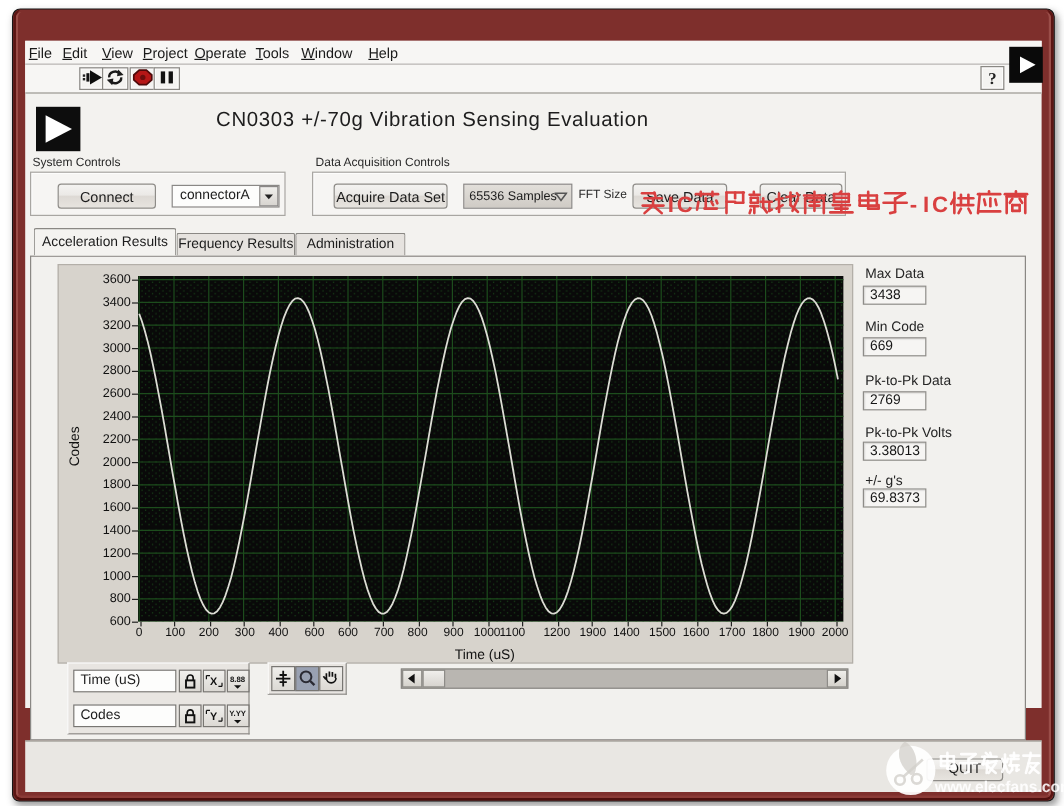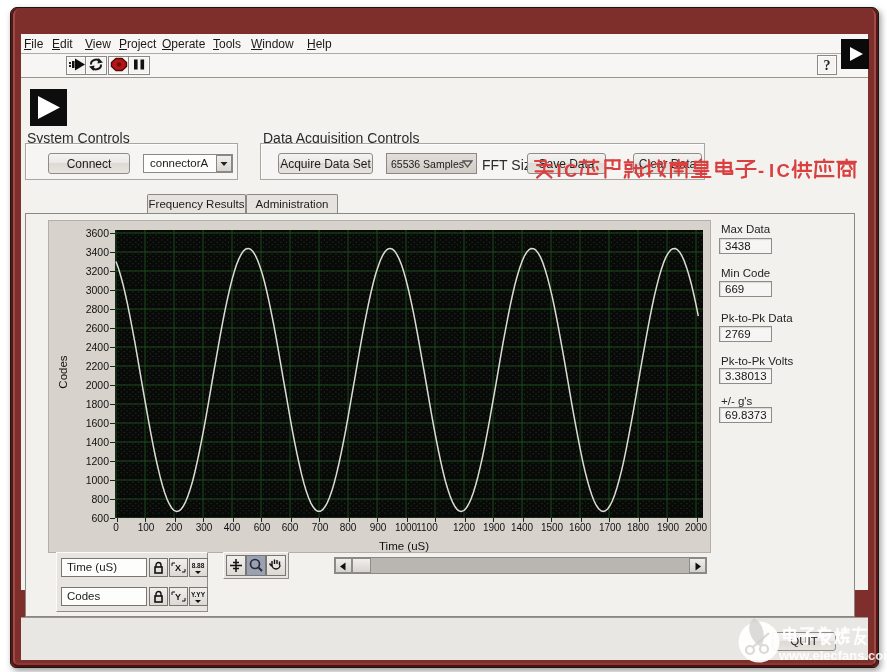--- a/index.html
+++ b/index.html
@@ -14,21 +14,21 @@
 .capbtns{position:absolute;right:9px;top:3px;display:flex}
 .capbtn{width:27px;height:13px;border:1px solid rgba(255,255,255,0.45);border-radius:3px;background:rgba(255,255,255,0.05);margin-left:-1px;position:relative}
 .content{position:absolute;left:10px;top:26px;width:847px;height:556px;background:#f3f2ef}
 .menubar{position:absolute;left:0;top:0;width:100%;height:20px;background:#f7f6f4;border-bottom:1px solid #adaba8;font-size:12px;color:#1a1a1a}
 .menubar span{position:absolute;top:3px}
 .toolbar{position:absolute;left:0;top:20px;width:100%;height:24px;background:#f7f6f4;border-bottom:1px solid #98968f}
 .tbtn{position:absolute;width:22px;height:19px;background:#f4f3f1;border:1px solid #8a8884;box-shadow:inset 0 0 0 1px #fcfcfb}
 .adibox{position:absolute;left:9px;top:55px;width:37px;height:37px;background:#0d0d0d}
 .adit{position:absolute;left:51px;top:53px;font-size:22px;font-weight:bold;color:#0d0d0d;letter-spacing:-0.8px;line-height:19px}
 .vititle{position:absolute;left:159px;top:56px;font-size:17px;letter-spacing:0.55px;color:#1d1d1d}
-.grplabel{position:absolute;font-size:14px;color:#2a2a2a}
+.grplabel{position:absolute;font-size:10px;color:#2a2a2a}
 .grpbox{position:absolute;background:#f6f5f3;border:1px solid #a8a6a2;box-shadow:inset 1px 1px 0 #fdfdfc}
 .btn{position:absolute;background:linear-gradient(180deg,#f4f3f1 0%,#ebe9e6 45%,#ddd9d4 50%,#e7e4df 100%);border:1px solid #8e8c88;border-radius:3px;font-size:12px;color:#1c1c1c;text-align:center}
 .combo{position:absolute;background:#fdfdfc;border:1px solid #8a8886;font-size:11.5px;color:#1c1c1c}
 .tab{position:absolute;font-size:11.5px;color:#1c1c1c;text-align:center;border:1px solid #8a8884;border-bottom:none;border-radius:2px 2px 0 0}
 .tabbody{position:absolute;left:4px;top:179px;width:830px;height:404px;background:#f2f1ee;border:1px solid #8a8884}
 .chartw{position:absolute;left:27px;top:186px;width:663px;height:333px;background:#d7d3cc;border:1px solid #b3afa8}
 .ylab{position:absolute;left:0;width:60px;text-align:right;font-size:10.5px;color:#111}
 .ytick{position:absolute;left:61px;width:5px;height:1px;background:#222}
 .xlab{position:absolute;top:301px;width:30px;text-align:center;font-size:10px;color:#111}
 .xtick{position:absolute;top:297px;width:1px;height:4px;background:#222}
@@ -80,39 +80,41 @@
             <text x="9" y="14" text-anchor="middle" font-size="14" font-weight="bold" fill="#222" font-family="Liberation Serif,serif">?</text>
           </svg></div>
     </div>
     <div class="abs" style="left:820px;top:5px;width:28px;height:30px;background:#0a0a0a"><svg width="28" height="30" viewBox="0 0 28 30">
           <polygon points="9,8 9,22 22,15" fill="#fff"></polygon>
         </svg></div>
 
     <div class="adibox"><svg width="37" height="37" viewBox="0 0 37 37">
           <polygon points="8,7 8,30 30,18.5" fill="#fff"></polygon>
         </svg></div>
+    <div class="vititle">CN0303 +/-70g Vibration Sensing Evaluation</div>
 
     <div class="grplabel" style="left:6px;top:96px">System Controls</div>
     <div class="grpbox" style="left:4px;top:109px;width:213px;height:37px"></div>
     <div class="btn" style="left:27px;top:119px;width:82px;height:21px;padding-top:3px">Connect</div>
     <div class="combo" style="left:122px;top:120px;width:90px;height:19px;padding:2px 0 0 6px">connectorA</div>
     <div class="abs" style="left:195px;top:121px;width:16px;height:17px;background:linear-gradient(180deg,#f0efec,#d8d5d0);border:1px solid #8a8886"><svg width="14" height="15" viewBox="0 0 14 15">
           <polygon points="3.5,6 10.5,6 7,10" fill="#222"></polygon>
         </svg></div>
 
     <div class="grplabel" style="left:242px;top:96px">Data Acquisition Controls</div>
     <div class="grpbox" style="left:239px;top:109px;width:445px;height:37px"></div>
     <div class="btn" style="left:257px;top:119px;width:95px;height:21px;padding-top:3px">Acquire Data Set</div>
     <div class="abs" style="left:365px;top:119px;width:91px;height:21px;background:linear-gradient(180deg,#e2dfda,#cfcbc5);border:1px solid #8a8886;font-size:10.5px;color:#1c1c1c;padding:4px 0 0 4px">65536 Samples <svg width="11" height="9" viewBox="0 0 11 9" style="position:absolute;right:3px;top:6px">
           <polygon points="1,1 10,1 5.5,7" fill="none" stroke="#555" stroke-width="1.3"></polygon>
         </svg></div>
     <div class="grplabel" style="left:461px;top:123px">FFT Size</div>
     <div class="btn" style="left:506px;top:119px;width:79px;height:21px;padding-top:3px">Save Data</div>
     <div class="btn" style="left:612px;top:119px;width:69px;height:21px;padding-top:3px">Clear Data</div>
 
+    <div class="tab" style="left:7px;top:156px;width:119px;height:23px;background:#f4f3f0;padding-top:5px;z-index:3">Acceleration Results</div>
     <div class="tab" style="left:126px;top:160px;width:99px;height:19px;background:#e6e3df;padding-top:3px">Frequency Results</div>
     <div class="tab" style="left:225px;top:160px;width:92px;height:19px;background:#e6e3df;padding-top:3px">Administration</div>
     <div class="tabbody"></div>
 
     <div class="chartw">
       <div class="abs" style="left:-3px;top:145px;font-size:11.5px;color:#111;transform:rotate(-90deg);transform-origin:center">Codes</div>
       <div class="ylab" style="top:6px">3600</div>
 <div class="ytick" style="top:12px"></div>
 <div class="ylab" style="top:25px">3400</div>
 <div class="ytick" style="top:31px"></div>

